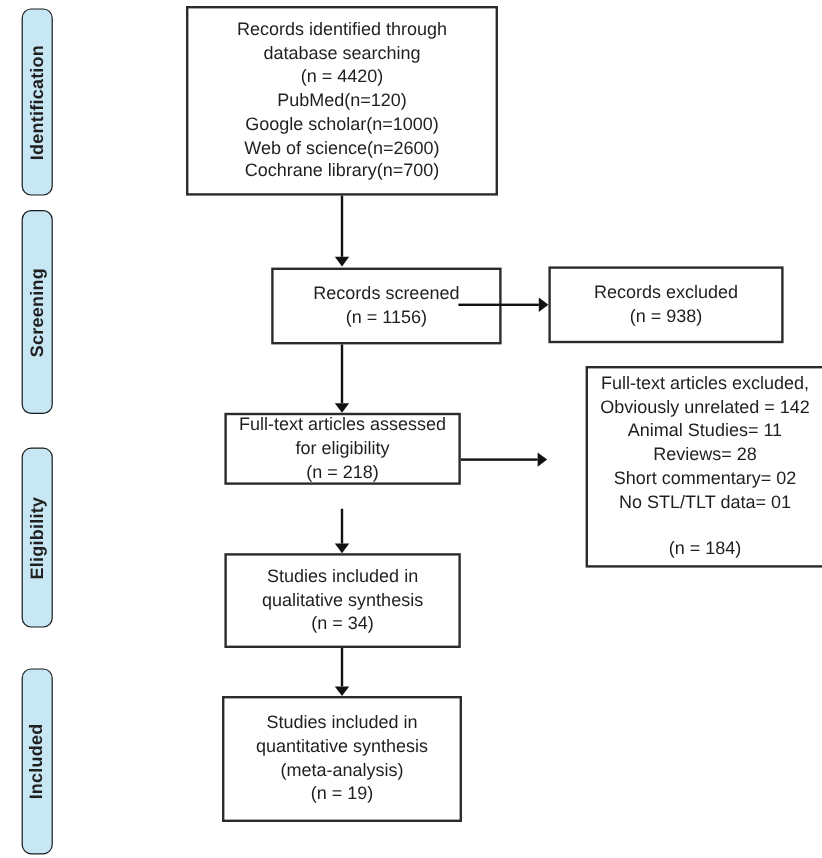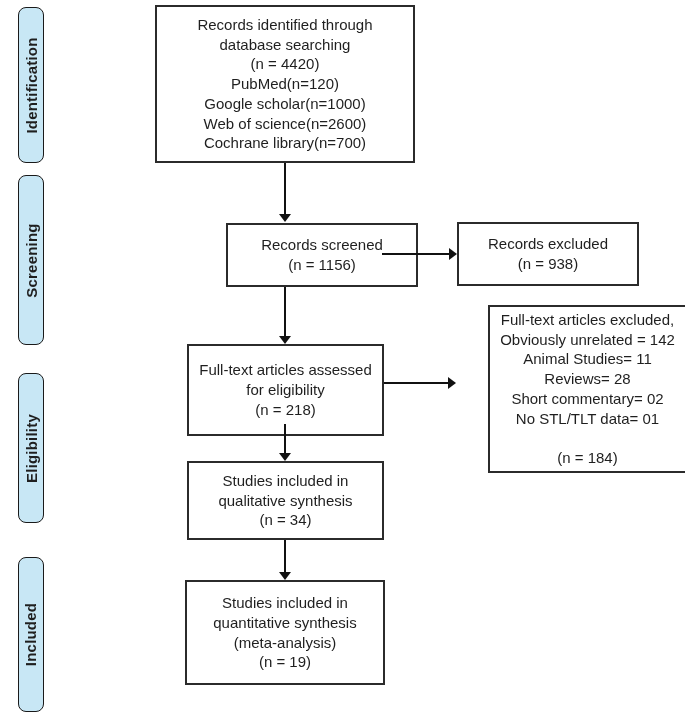--- a/index.html
+++ b/index.html
@@ -90,26 +90,26 @@
 Google scholar(n=1000)
 Web of science(n=2600)
 Cochrane library(n=700)</div>
   </div>
 
   <div class="box" style="left:190px;top:223px;width:192px;height:64px;margin-left:36px;">
     <div class="box-text">Records screened
 (n = 1156)</div>
   </div>
 
-  <div class="box" style="left:457px;top:222px;width:182px;height:64px;">
+  <div class="box" style="left:457px;top:222px;width:196px;height:64px;">
     <div class="box-text">Records excluded
 (n = 938)</div>
   </div>
 
-  <div class="box" style="left:187px;top:344px;width:197px;height:92px;">
+  <div class="box" style="left:187px;top:344px;width:197px;height:60px;">
     <div class="box-text">Full-text articles assessed
 for eligibility
 (n = 218)</div>
   </div>
 
   <div class="box" style="left:456px;top:305px;width:199px;height:168px;margin-left:32px;">
     <div class="box-text">Full-text articles excluded,
 Obviously unrelated = 142
 Animal Studies= 11
 Reviews= 28

